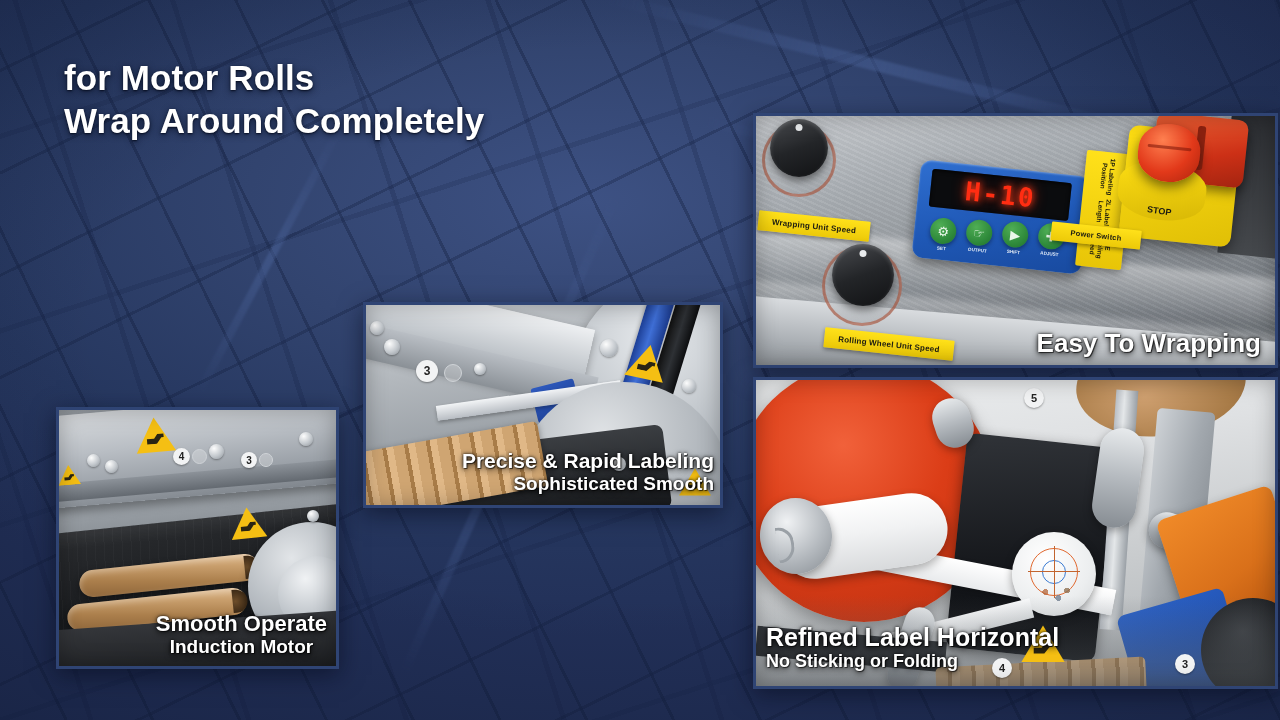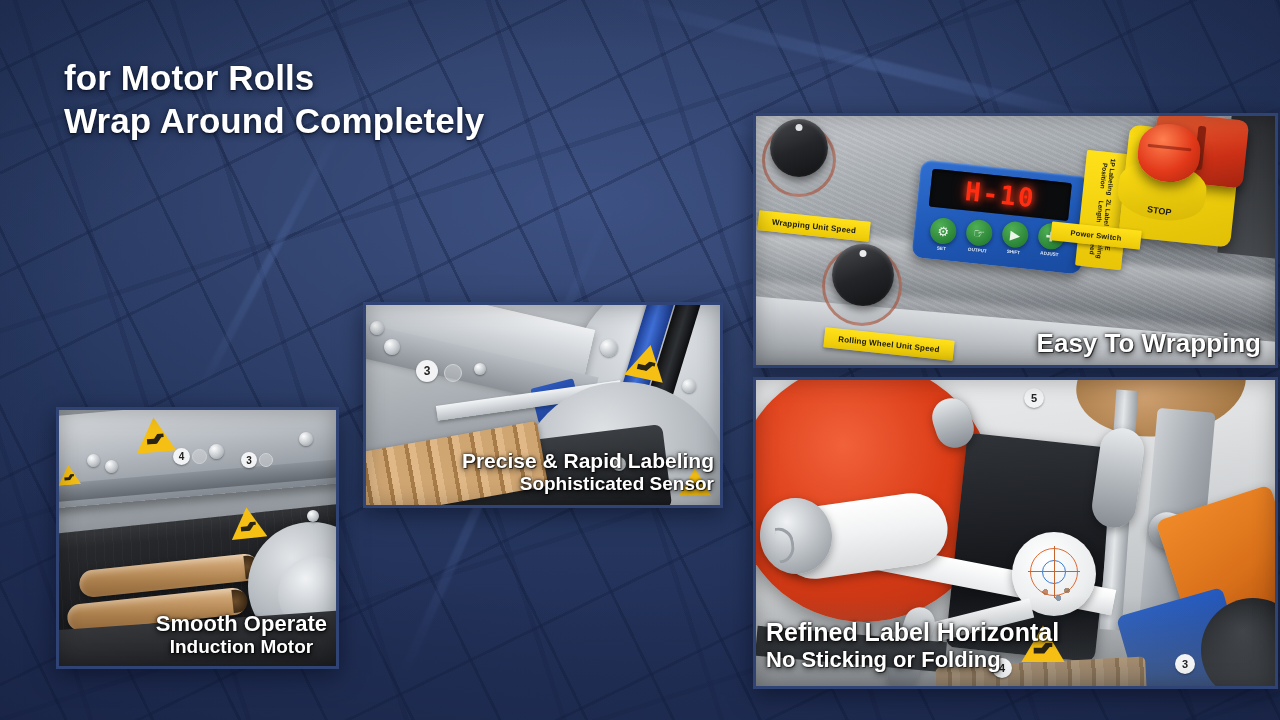--- a/index.html
+++ b/index.html
@@ -260,21 +260,21 @@
     justify-content:center; padding-bottom:4px; }
   .opC-estop { position:absolute; left:382px; top:8px; width:62px; height:58px; border-radius:50%/44%;
     background:radial-gradient(ellipse at 38% 28%, #ff8050, #e2391a 55%, #ab230c 100%);
     transform:rotate(6deg); box-shadow:0 5px 12px rgba(0,0,0,.5); }
   .opC-estop::after { content:""; position:absolute; left:14%; top:38%; width:72%; height:3px;
     background:rgba(120,20,8,.55); border-radius:2px; }
 
   
   #card-refined { left:753px; top:377px; width:525px; height:312px; }
   #cap-refined { left:10px; bottom:14px; text-align:left; font-size:25px; }
-  #cap-refined .l2 { font-size:22px; }
+  #cap-refined .l2 { font-size:18px; }
 
   .rfD-bg { position:absolute; inset:0;
     background:linear-gradient(170deg,#eceeef 0%,#dfe1e3 30%,#c8cbcd 62%,#adb1b4 100%); }
   .rfD-wallshadow { position:absolute; left:0; bottom:0; width:100%; height:90px;
     background:linear-gradient(180deg, rgba(120,125,130,0), rgba(90,95,100,.55)); }
   .rfD-reel { position:absolute; left:-22px; top:-18px; width:260px; height:260px; border-radius:50%;
     background:radial-gradient(circle at 42% 32%, #f1613a, #db3d17 45%, #b82f10 100%);
     box-shadow:0 6px 18px rgba(0,0,0,.35); }
   .rfD-whiteroll { position:absolute; left:22px; top:120px; width:170px; height:72px; border-radius:36px;
     background:linear-gradient(180deg,#ffffff,#f1f2f3 45%,#d8dadc);
@@ -414,21 +414,21 @@
       <div class="bolt" style="right:24px;top:74px;width:14px;height:14px;"></div>
       <div class="bolt" style="right:94px;bottom:34px;width:14px;height:14px;"></div>
       <div class="numdisc" id="pbB-n3">3</div>
       <div class="numring" id="pbB-n3r"></div>
       <div class="warn-tri" id="pbB-w1"></div>
       <div class="warn-tri" id="pbB-w2"></div>
       <div class="edge-dark"></div>
     </div>
     <div class="cap" id="cap-precise">
       <span class="l1">Precise &amp; Rapid Labeling</span>
-      <span class="l2">Sophisticated Sensor</span>
+      <span class="l2">Sophisticated Smooth</span>
     </div>
   </div>
 
   <div class="card" id="card-operate">
     <div class="photo">
       <div class="opC-bg"></div>
       <div class="opC-brush"></div>
       <div class="opC-darkrail"></div>
       <div class="opC-shine"></div>
       <div class="opC-shine2"></div>

